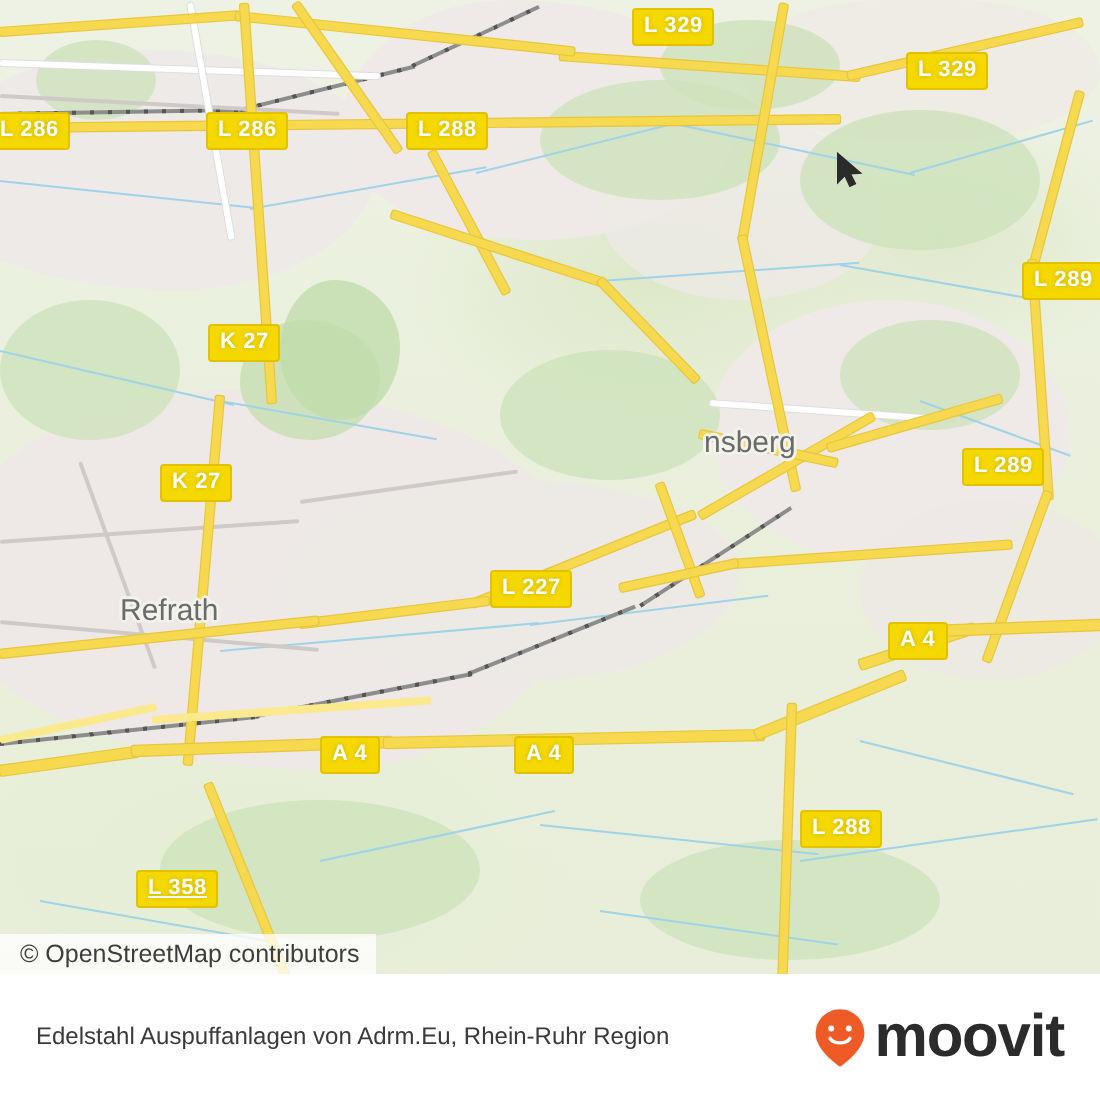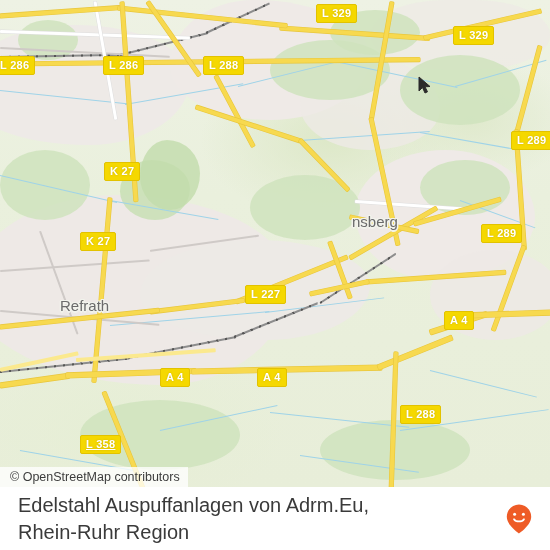--- a/index.html
+++ b/index.html
@@ -92,21 +92,21 @@
     background:rgba(255,255,255,.78);
     color:#3d3d3d;font-size:12.5px;padding:3px 8px 4px 10px;white-space:nowrap;
   }
 
   
   .footer{
     position:absolute;left:0;top:487px;width:550px;height:63px;background:#ffffff;
     display:flex;align-items:center;justify-content:space-between;
     padding:0 18px 0 18px;box-sizing:border-box;
   }
-  .footer-title{color:#3a3a3a;font-size:20px;line-height:1.32;max-width:385px;}
+  .footer-title{color:#3a3a3a;font-size:12px;line-height:1.32;max-width:385px;}
   .brand{display:flex;align-items:center;gap:4px;}
   .brand-mark{width:26px;height:30px;flex:none;}
   .brand-word{font-size:30px;font-weight:bold;color:#2b2b2b;letter-spacing:-.6px;line-height:1;}
 </style>
 </head>
 <body>
 
 <div id="app">
 
   <div class="map">
@@ -226,37 +226,38 @@
     <div class="shield" style="left:203px;top:56px;">L 288</div>
     <div class="shield" style="left:511px;top:131px;">L 289</div>
     <div class="shield" style="left:104px;top:162px;">K 27</div>
     <div class="shield" style="left:80px;top:232px;">K 27</div>
     <div class="shield" style="left:481px;top:224px;">L 289</div>
     <div class="shield" style="left:245px;top:285px;">L 227</div>
     <div class="shield" style="left:444px;top:311px;">A 4</div>
     <div class="shield" style="left:160px;top:368px;">A 4</div>
     <div class="shield" style="left:257px;top:368px;">A 4</div>
     <div class="shield" style="left:400px;top:405px;">L 288</div>
-    <div class="shield" style="left:80px;top:435px;text-decoration:underline;">L 358</div>
+    <div class="shield" style="left:68px;top:435px;text-decoration:underline;">L 358</div>
 
     <div class="cursor">
       <svg width="14" height="18" viewBox="0 0 14 18">
         <path d="M1 1 L1 15 L4.5 11.5 L7 17 L9.5 15.8 L7 10.8 L12 10.5 Z" fill="#2b2b2b" stroke="#2b2b2b" stroke-width="1"></path>
       </svg>
     </div>
 
 
     <div class="attrib">© OpenStreetMap contributors</div>
   </div>
 
   <div class="footer">
     <div class="footer-title">Edelstahl Auspuffanlagen von Adrm.Eu, Rhein-Ruhr Region</div>
     <div class="brand">
       <svg class="brand-mark" viewBox="0 0 26 30">
         <path d="M13 0.6 C6.2 0.6 0.8 6 0.8 12.8 C0.8 21.5 13 29.4 13 29.4 C13 29.4 25.2 21.5 25.2 12.8 C25.2 6 19.8 0.6 13 0.6 Z" fill="#ee5b26"></path>
         <circle cx="8.6" cy="10.2" r="1.5" fill="#ffffff"></circle>
         <circle cx="17.4" cy="10.2" r="1.5" fill="#ffffff"></circle>
         <path d="M8 15.2 C9.8 18.2 16.2 18.2 18 15.2" fill="none" stroke="#ffffff" stroke-width="1.7" stroke-linecap="round"></path>
       </svg>
+      <span class="brand-word">moovit</span>
     </div>
   </div>
 
 </div>
 
 </body></html>

